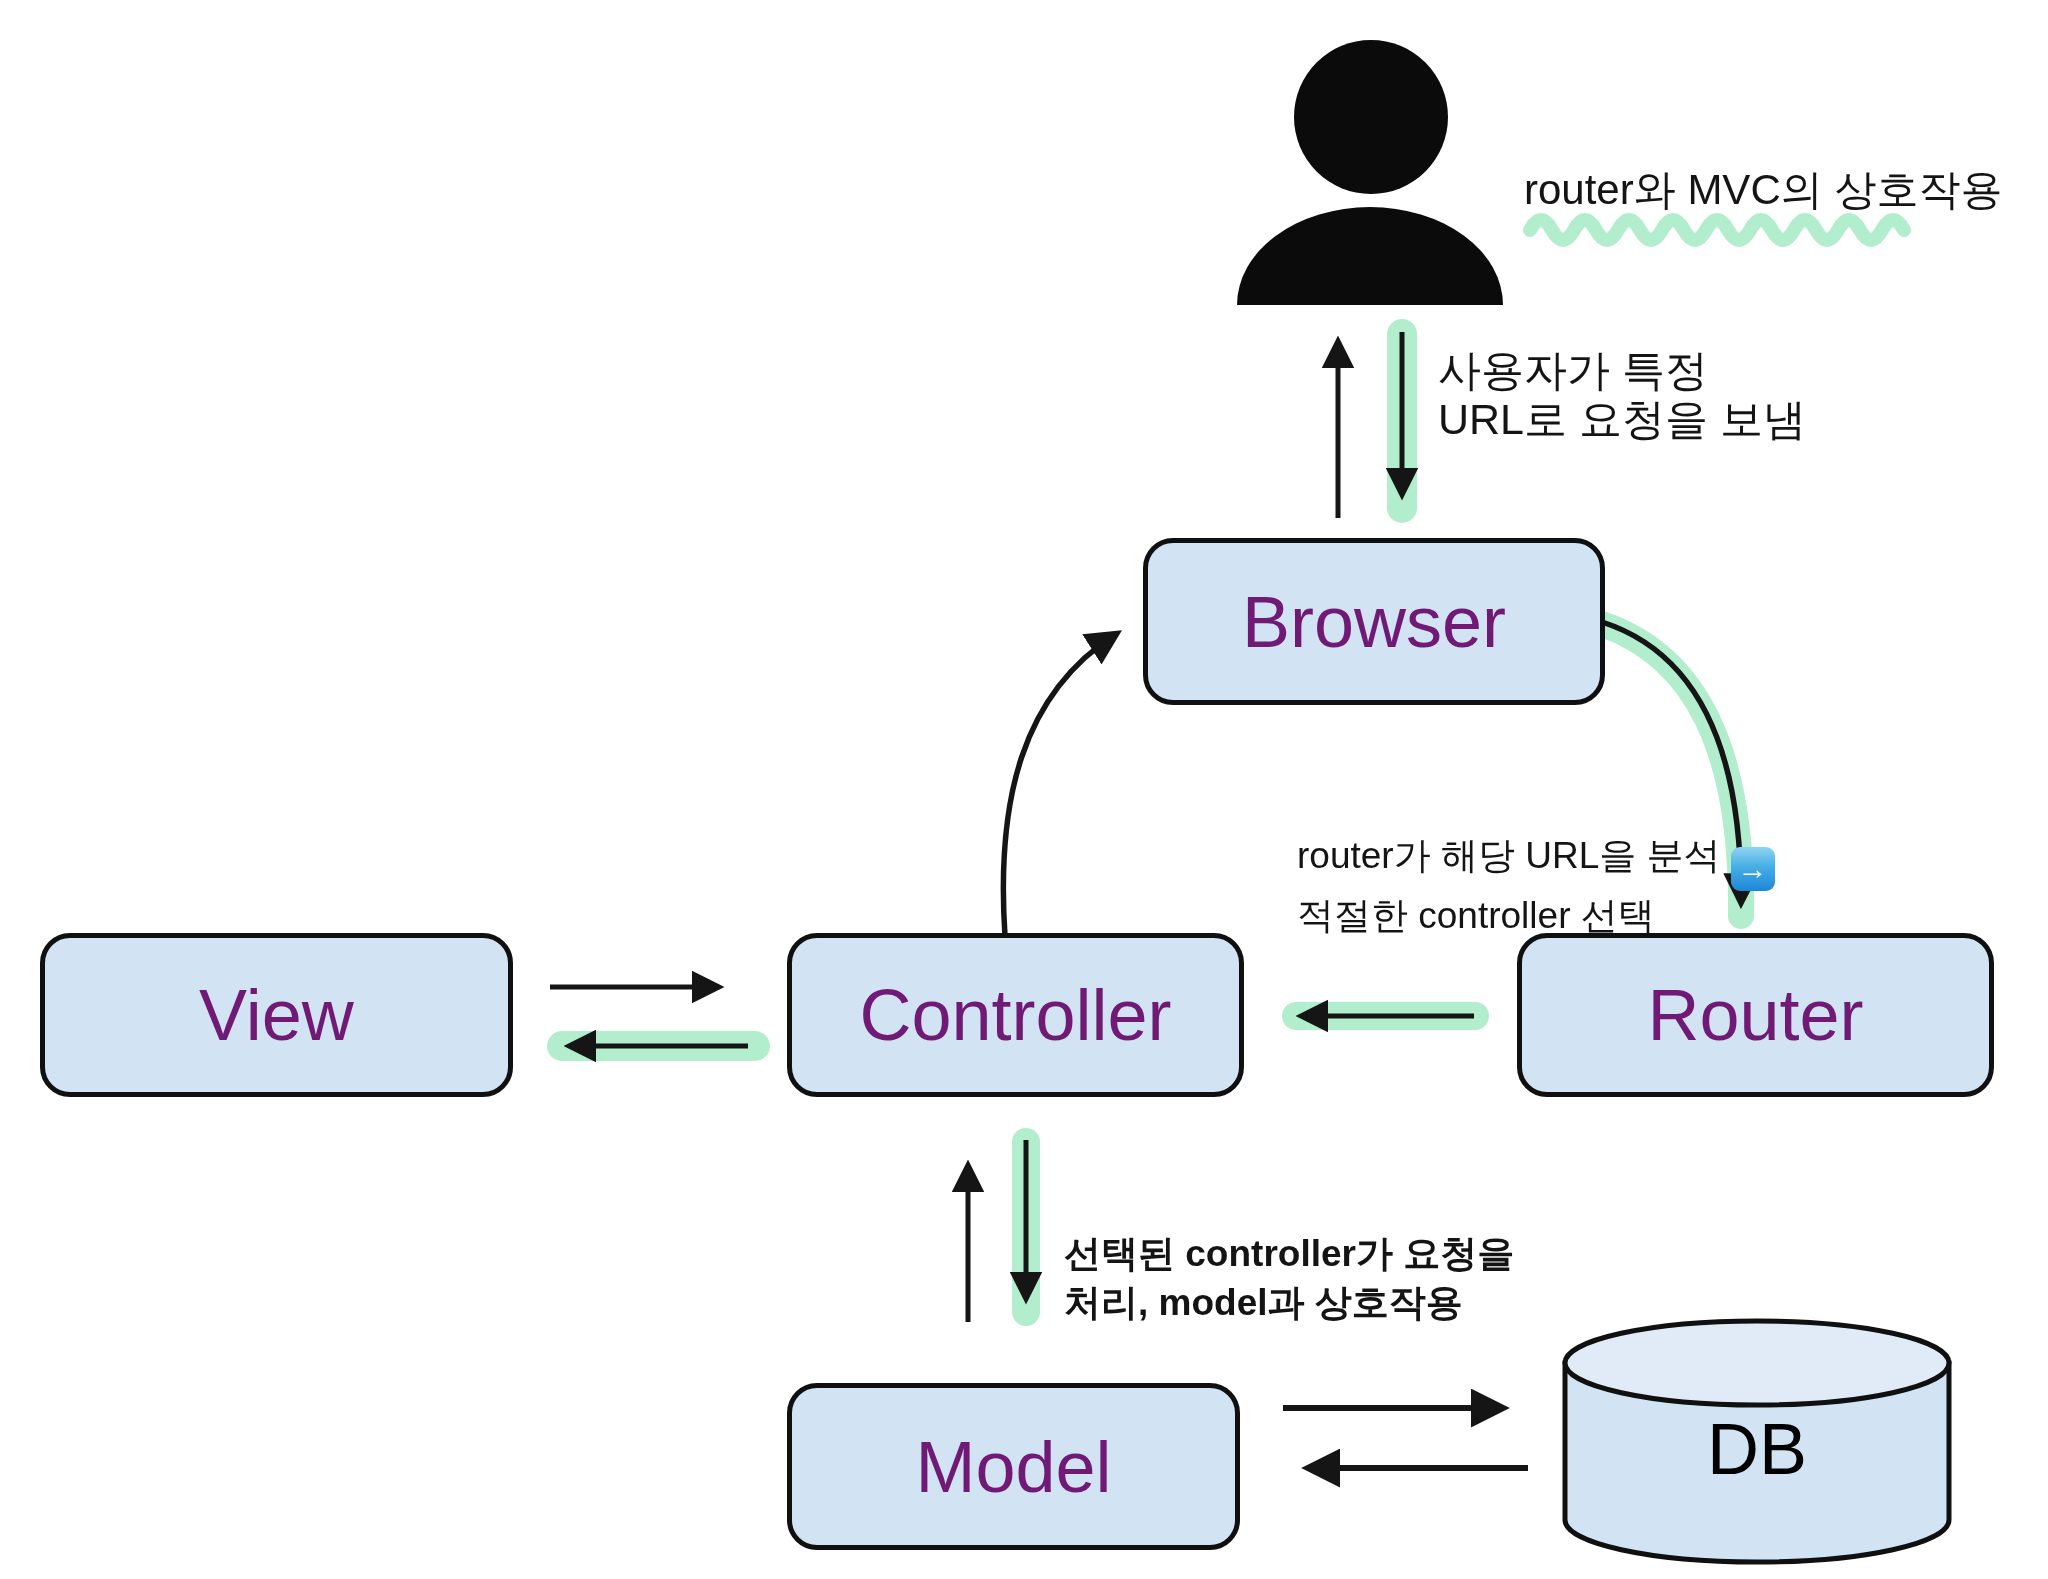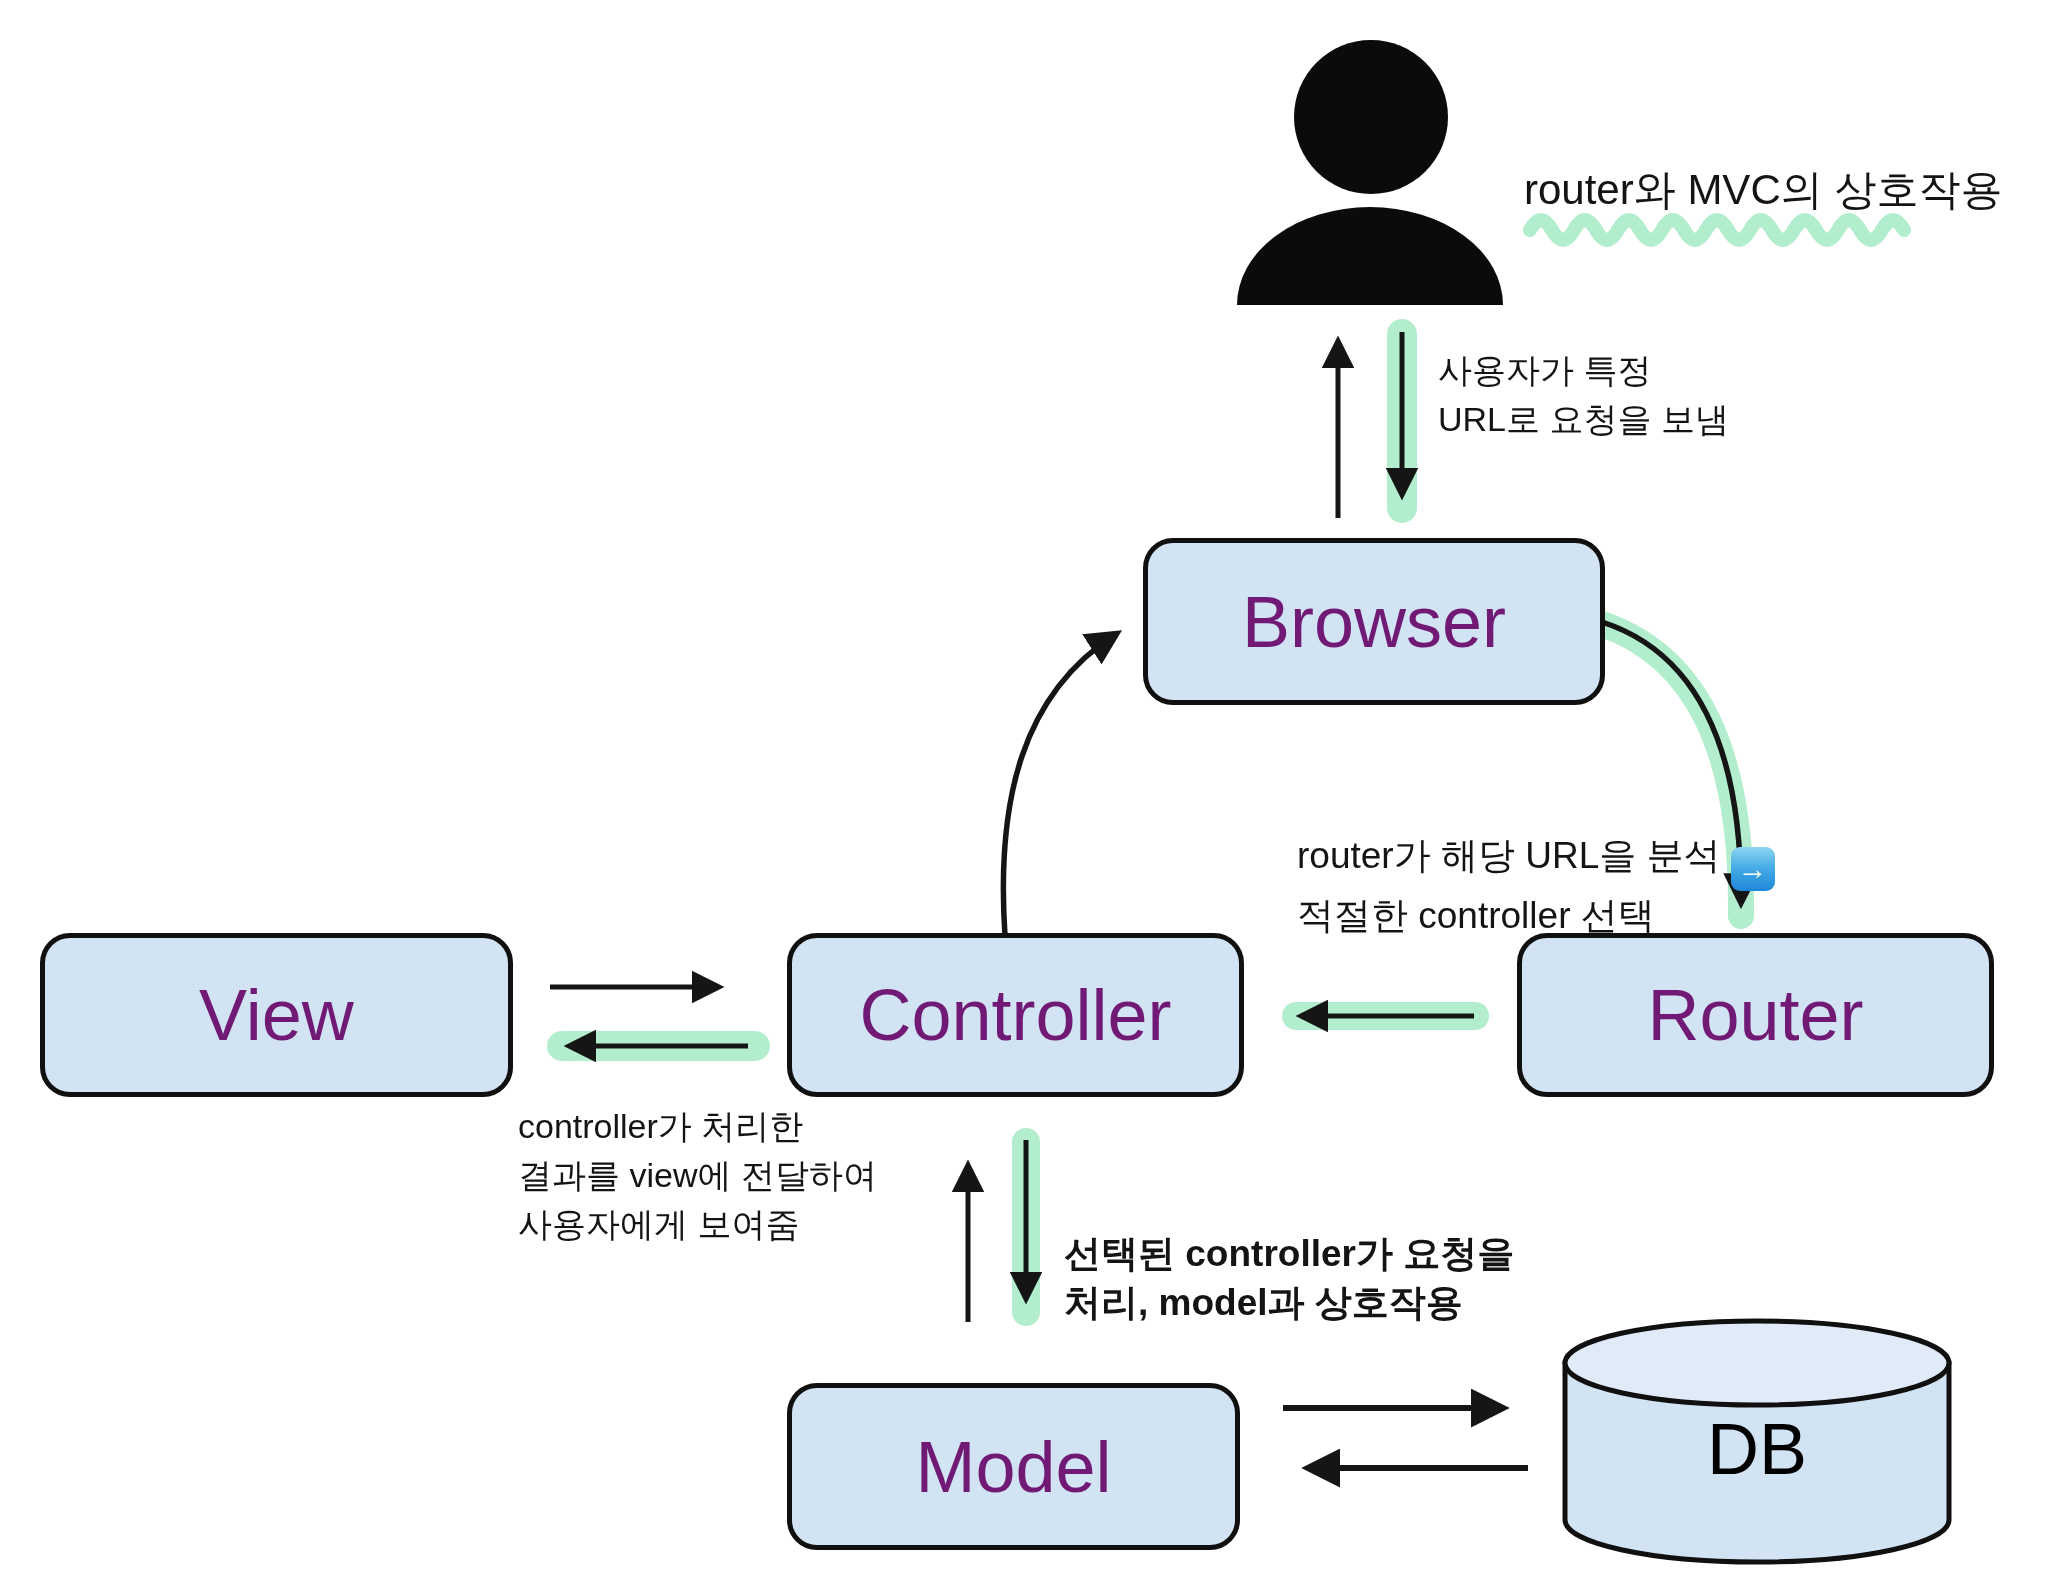--- a/index.html
+++ b/index.html
@@ -24,21 +24,21 @@
   .n-browser{left:1143px;top:538px;width:462px;height:167px;}
   .n-view{left:40px;top:933px;width:473px;height:164px;}
   .n-controller{left:787px;top:933px;width:457px;height:164px;}
   .n-router{left:1517px;top:933px;width:477px;height:164px;}
   .n-model{left:787px;top:1353px;width:453px;height:167px;margin-top:30px;}
 
   .db-label{position:absolute;left:1565px;top:1408px;width:384px;text-align:center;
             font-size:72px;color:#000000;}
 
   
-  .note{position:absolute;font-size:34px;line-height:49px;color:#141414;white-space:nowrap;}
+  .note{position:absolute;font-size:43px;line-height:49px;color:#141414;white-space:nowrap;}
   .t-title{left:1524px;top:166px;font-size:42px;line-height:48px;}
   .t-user{left:1438px;top:346px;}
   .t-router{left:1297px;top:831px;font-size:37px;}
   .t-ctrl-view{left:518px;top:1102px;}
   .t-ctrl-model{left:1064px;top:1229px;font-size:37px;font-weight:bold;}
 
   
   .emoji-chip{
     display:inline-flex;align-items:center;justify-content:center;
     width:44px;height:44px;border-radius:9px;margin-left:10px;vertical-align:-11px;
@@ -145,24 +145,19 @@
 
   <div class="note t-router">
     <div>
       <span>router가 해당 URL을 분석</span><span class="emoji-chip">
           <span>→</span>
         </span>
     </div>
     <div>적절한 controller 선택</div>
   </div>
 
-  <div class="note t-ctrl-view">
-    <div>controller가 처리한</div>
-    <div>결과를 view에 전달하여</div>
-    <div>사용자에게 보여줌</div>
-  </div>
 
   <div class="note t-ctrl-model">
     <div>선택된 controller가 요청을</div>
     <div>처리, model과 상호작용</div>
   </div>
 
 </div>
 
 </body></html>

